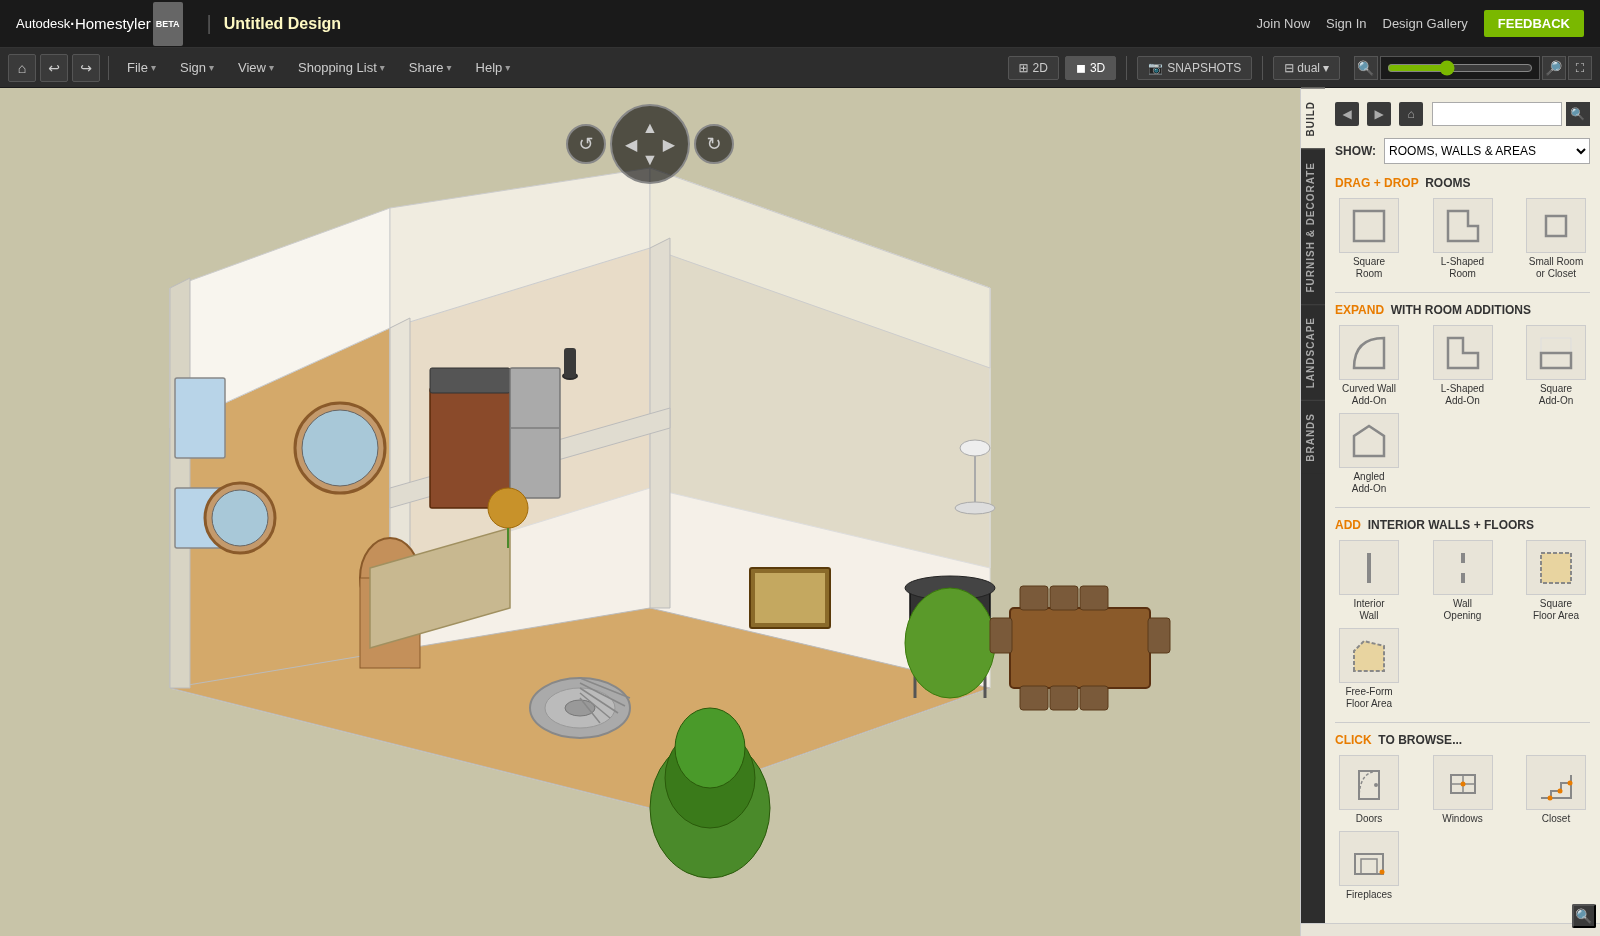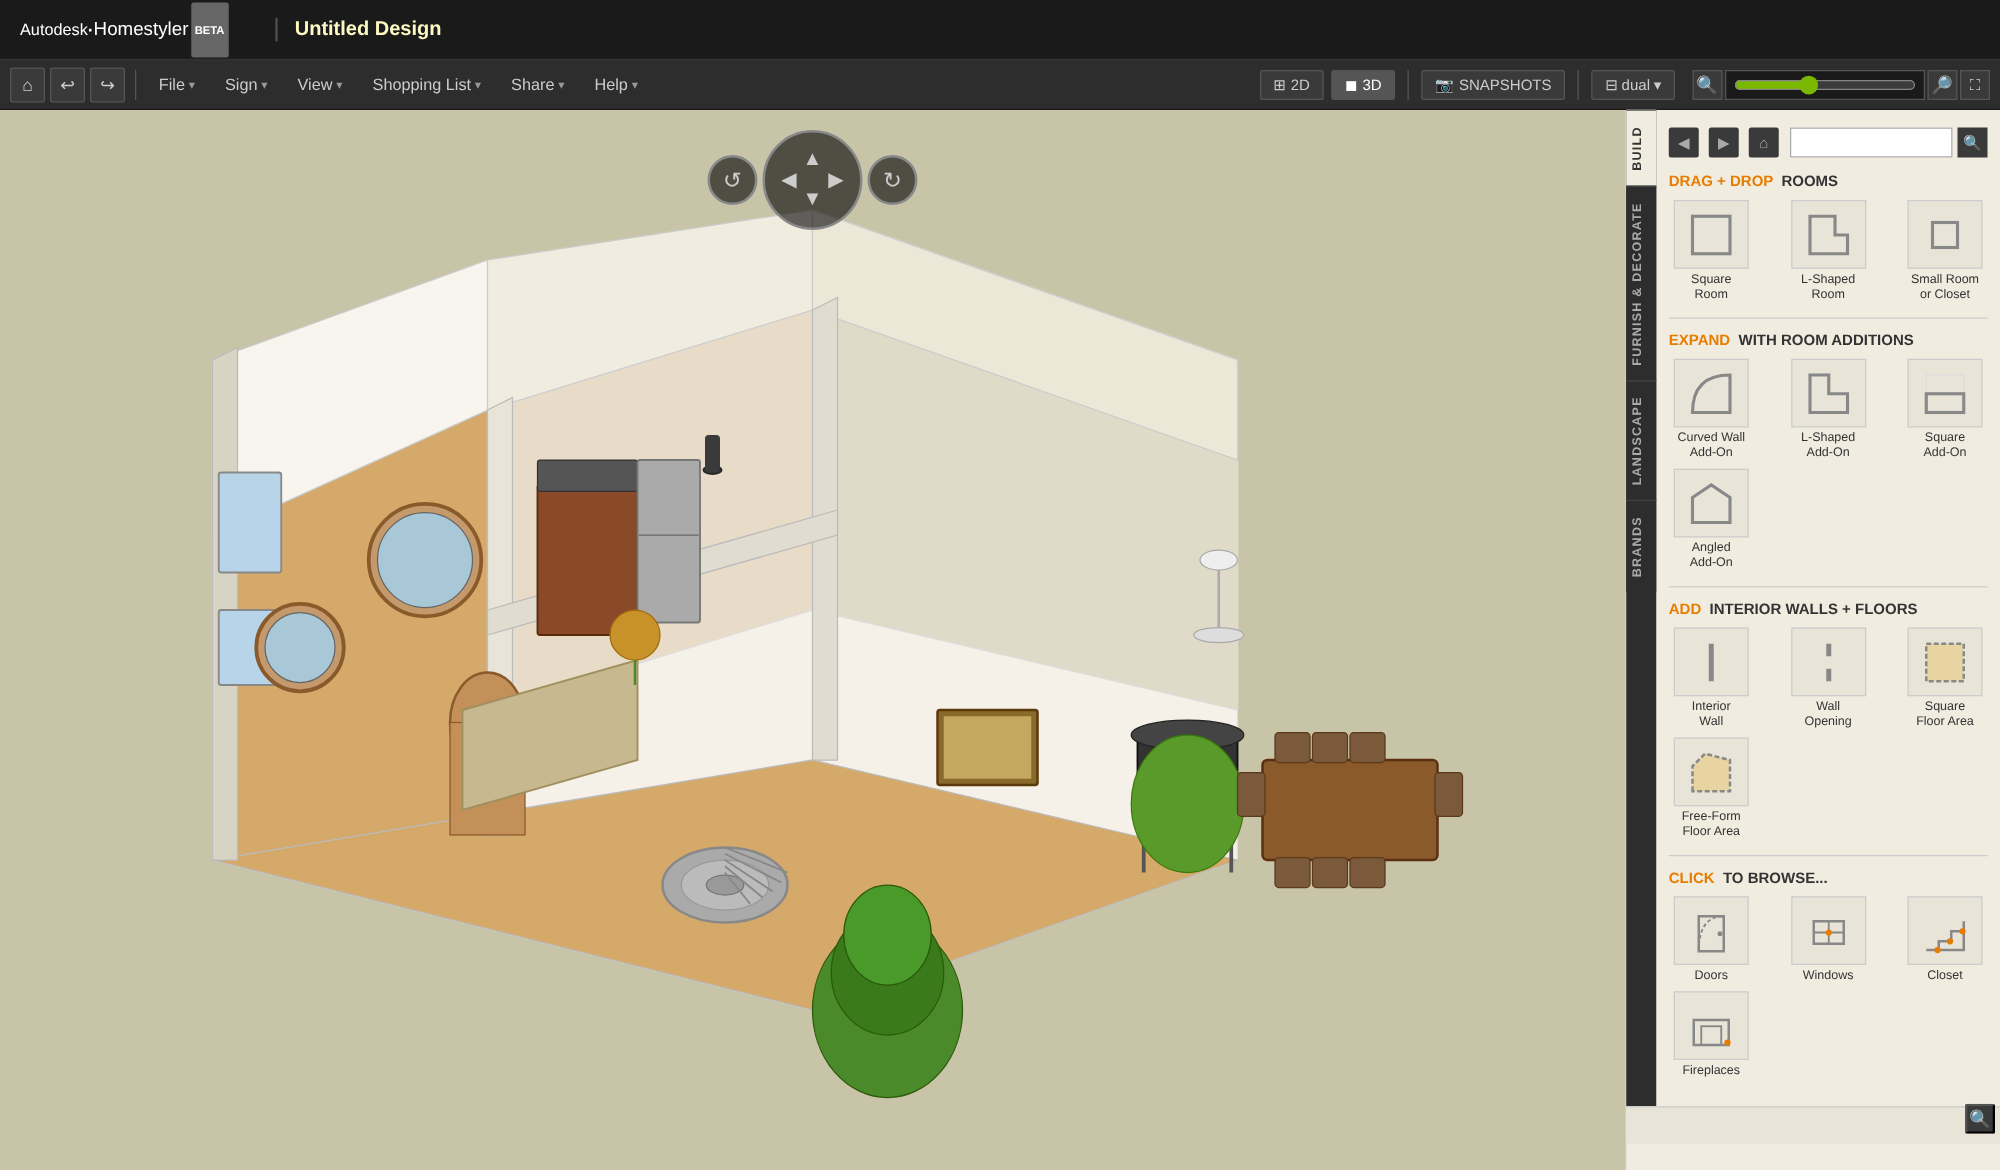--- a/index.html
+++ b/index.html
@@ -13,21 +13,21 @@
       align-items: center;
       padding: 0 16px;
       border-bottom: 1px solid #333;
     }
     #topbar .logo {
       display: flex;
       align-items: center;
       color: #fff;
       font-size: 14px;
       font-weight: bold;
-      margin-right: 24px;
+      margin-right: 12px;
       justify-content: flex-end;
     }
     #topbar .logo .autodesk { color: #fff; font-weight: normal; font-size: 13px; }
     #topbar .logo .homestyler { color: #fff; font-weight: normal; font-size: 15px; }
     #topbar .logo .beta {
       background: #666;
       color: #fff;
       font-size: 9px;
       padding: 17px 3px;
       border-radius: 2px;
@@ -451,20 +451,26 @@
 
 <div id="topbar">
   <div class="logo">
     <span class="autodesk">Autodesk</span>
     <span>·</span>
     <span class="homestyler">Homestyler</span>
     <span class="beta">BETA</span>
   </div>
   <span class="separator">|</span>
   <span class="design-title">Untitled Design</span>
+  <div class="top-right">
+    <a href="#">Join Now</a>
+    <a href="#">Sign In</a>
+    <a href="#">Design Gallery</a>
+    <button class="feedback-btn">FEEDBACK</button>
+  </div>
 </div>
 
 <div id="menubar">
   <button class="menu-icon-btn">⌂</button>
   <button class="menu-icon-btn">↩</button>
   <button class="menu-icon-btn">↪</button>
   <div class="menu-separator"></div>
   <div class="menu-item">
     <span>File</span>
     <span class="arrow">▾</span>
@@ -649,20 +655,28 @@
         <div class="sidebar-header">
           <button class="sidebar-nav-btn">◀</button>
           <button class="sidebar-nav-btn">▶</button>
           <button class="sidebar-home-btn">⌂</button>
           <div class="sidebar-search">
             <input type="text" class="sidebar-search-input" placeholder="" style="">
             <button class="sidebar-search-btn">🔍</button>
           </div>
         </div>
 
+        <div class="show-row">
+          <span class="show-label">SHOW:</span>
+          <select class="show-select">
+            <option>ROOMS, WALLS &amp; AREAS</option>
+            <option>FLOOR PLAN</option>
+            <option>ALL</option>
+          </select>
+        </div>
 
         <div class="section-header">
           <span class="orange">DRAG + DROP</span>
           &nbsp;<span class="white">ROOMS</span>
         </div>
         <div class="items-grid">
 
           <div class="item-cell">
             <div class="item-icon-box">
               <svg class="shape-svg" viewBox="0 0 40 40">

